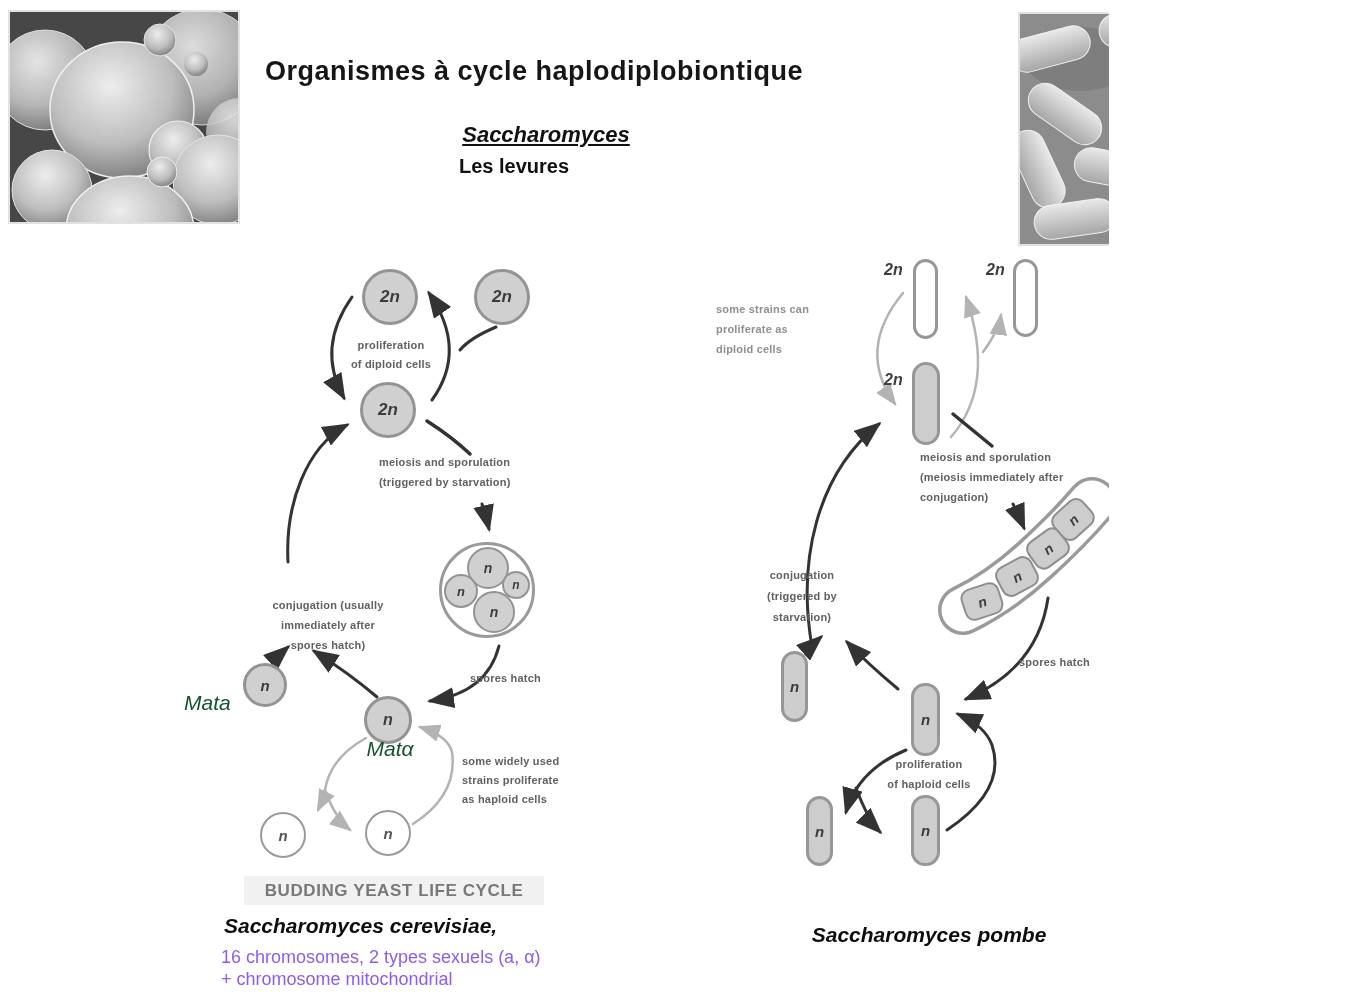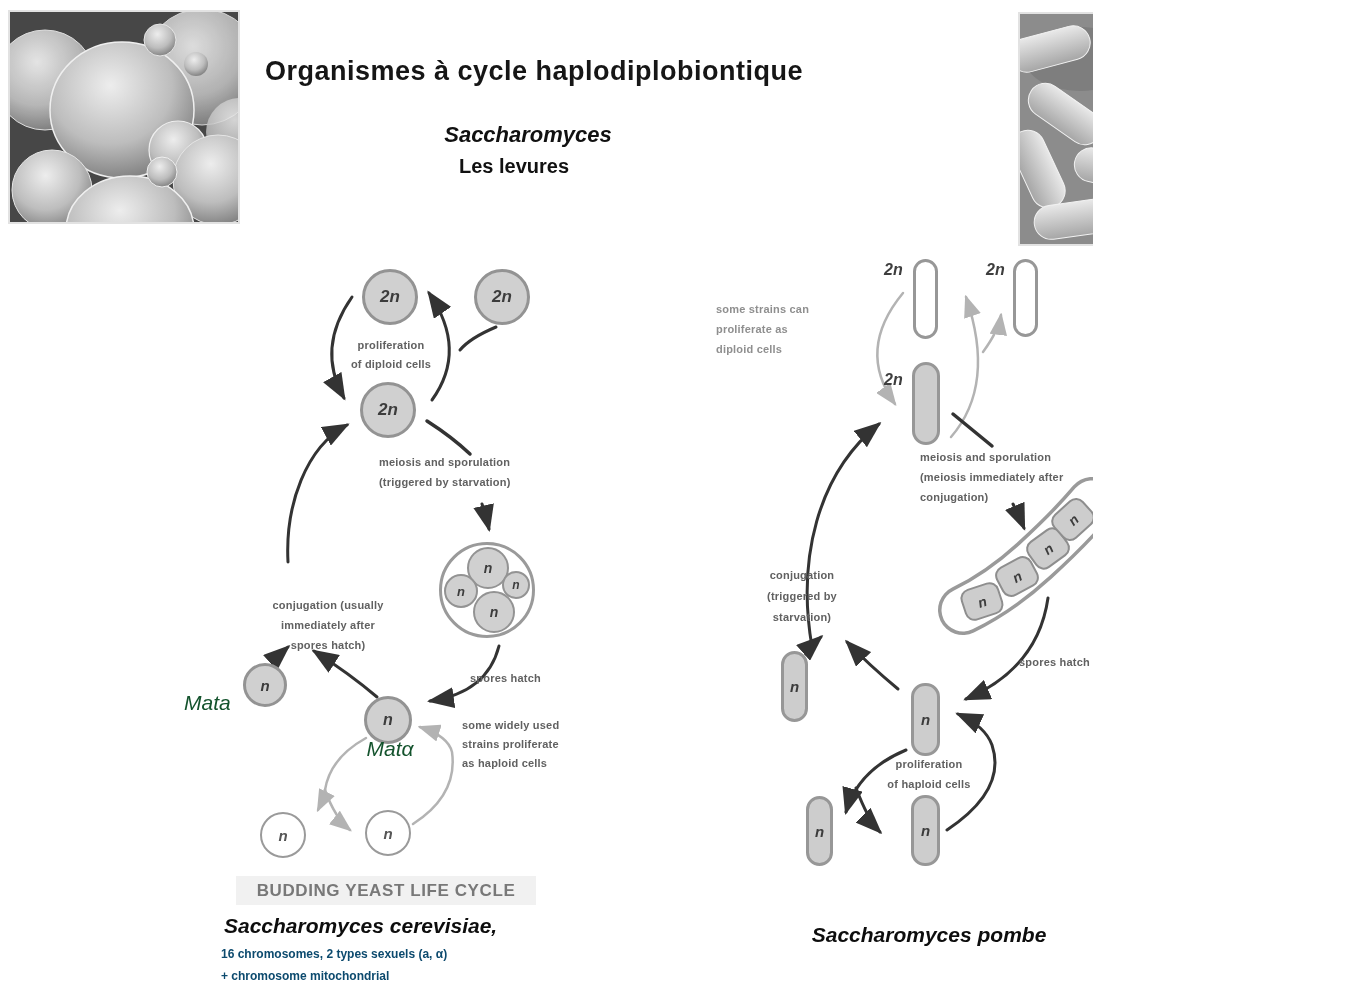--- a/index.html
+++ b/index.html
@@ -1,17 +1,17 @@
 <!DOCTYPE html>
 <html><head>
 <meta charset="utf-8">
 <style>
   html,body{margin:0;padding:0;background:#fff;}
   #stage{position:relative;width:1093px;height:1000px;background:#fff;overflow:hidden;
-         font-family:"Liberation Sans",sans-serif;}
+         font-family:"Liberation Sans",sans-serif;padding-left:16px;}
   .lbl{position:absolute;white-space:nowrap;}
   .lbl span{display:block;}
   .dtxt{font-size:11px;line-height:20px;color:#616161;font-weight:600;letter-spacing:.2px;}
   .dtxt-light{color:#8f8f8f;}
   .ctr{transform:translateX(-50%);text-align:center;}
   .title{font-size:27px;font-weight:700;color:#161616;letter-spacing:.5px;}
   .genus{font-size:22px;font-weight:700;font-style:italic;color:#111;}
   .common{font-size:20px;font-weight:700;color:#111;}
   .mat{font-size:21px;font-weight:400;font-style:italic;color:#14532d;}
   .cell{position:absolute;border-radius:50%;background:#d0d0d0;border:3px solid #939393;
@@ -21,21 +21,21 @@
   .rod{position:absolute;border-radius:14px;background:#cdcdcd;border:3px solid #979797;
        box-sizing:border-box;display:flex;align-items:center;justify-content:center;
        font-weight:700;font-style:italic;color:#3c3c3c;font-size:15px;}
   .rod.white{background:#ffffff;}
   .spore{position:absolute;border-radius:10px;background:#cdcdcd;border:2.5px solid #8e8e8e;
          box-sizing:border-box;display:flex;align-items:center;justify-content:center;
          font-weight:700;font-style:italic;color:#3c3c3c;font-size:14px;}
   .banner{position:absolute;background:#f1f1f1;color:#787878;font-weight:700;
           letter-spacing:.6px;font-size:17px;display:flex;align-items:center;justify-content:center;}
   .species{font-size:21px;font-weight:700;font-style:italic;color:#0d0d0d;}
-  .caption{font-size:12px;font-weight:700;color:#0c4a6e;}
+  .caption{font-size:18px;font-weight:400;color:#8b5cf6;}
   .micro{position:absolute;border:2px solid #e2e2e2;}
   svg.arrows{position:absolute;left:0;top:0;}
 </style>
 </head>
 <body>
 
 <div id="stage">
 
   <div class="micro" style="left:8px;top:10px;width:228px;height:210px;">
     <svg width="228" height="210" viewBox="0 0 228 210">
@@ -89,21 +89,21 @@
         <rect x="-41" y="-17" width="82" height="34" rx="17" transform="translate(55,205) rotate(-8)"></rect>
         <rect x="-41" y="-17" width="82" height="34" rx="17" transform="translate(150,208) rotate(25)"></rect>
         <rect x="-41" y="-17" width="82" height="34" rx="17" transform="translate(245,210) rotate(-20)"></rect>
         <rect x="-41" y="-17" width="82" height="34" rx="17" transform="translate(308,195) rotate(55)"></rect>
         <rect x="-41" y="-17" width="82" height="34" rx="17" transform="translate(190,62) rotate(42)"></rect>
       </g>
     </svg>
   </div>
 
   <div class="lbl title ctr" style="left:534px;top:56px;">Organismes à cycle haplodiplobiontique</div>
-  <div class="lbl genus ctr" style="left:528px;top:122px;">Saccharomyces</div>
+  <div class="lbl genus ctr" style="left:546px;top:122px;text-decoration:underline;">Saccharomyces</div>
   <div class="lbl common ctr" style="left:506px;top:155px;margin-left:8px;">Les levures</div>
 
   <svg class="arrows" width="1353" height="1000" viewBox="0 0 1353 1000">
     <defs>
       <marker id="ah-d" markerWidth="9" markerHeight="7" refX="8" refY="3.5" orient="auto">
         <path d="M0,0 L9,3.5 L0,7 Z" fill="#333333"></path>
       </marker>
       <marker id="ah-l" markerWidth="9" markerHeight="7" refX="8" refY="3.5" orient="auto">
         <path d="M0,0 L9,3.5 L0,7 Z" fill="#b3b3b3"></path>
       </marker>
@@ -194,34 +194,34 @@
 
   <div class="lbl mat" style="left:184px;top:691px;">Mata</div>
   <div class="cell" style="left:243px;top:663px;width:44px;height:44px;font-size:15px;">
       <span>n</span>
     </div>
   <div class="cell" style="left:364px;top:696px;width:48px;height:48px;font-size:16px;">
       <span>n</span>
     </div>
   <div class="lbl mat ctr" style="left:390px;top:737px;">Matα</div>
 
-  <div class="lbl dtxt" style="left:462px;top:716px;line-height:19px;">
+  <div class="lbl dtxt" style="left:462px;top:752px;line-height:19px;">
     <span>some widely used</span>
     <span>strains proliferate</span>
     <span>as haploid cells</span>
   </div>
 
   <div class="cell white" style="left:260px;top:812px;width:46px;height:46px;font-size:15px;border-width:2.5px;border-color:#9a9a9a;color:#565656;">
       <span>n</span>
     </div>
   <div class="cell white" style="left:365px;top:810px;width:46px;height:46px;font-size:15px;border-width:2.5px;border-color:#9a9a9a;color:#565656;">
       <span>n</span>
     </div>
 
-  <div class="banner" style="left:236px;top:876px;width:300px;height:29px;">BUDDING YEAST LIFE CYCLE</div>
+  <div class="banner" style="left:244px;top:876px;width:300px;height:29px;">BUDDING YEAST LIFE CYCLE</div>
 
   <div class="lbl species" style="left:224px;top:914px;text-align:center;">Saccharomyces cerevisiae,</div>
   <div class="lbl caption" style="left:221px;top:947px;">16 chromosomes, 2 types sexuels (a, α)</div>
   <div class="lbl caption" style="left:221px;top:969px;">+ chromosome mitochondrial</div>
 
   <div class="lbl dtxt dtxt-light" style="left:716px;top:299px;">
     <span>some strains can</span>
     <span>proliferate as</span>
     <span>diploid cells</span>
   </div>

